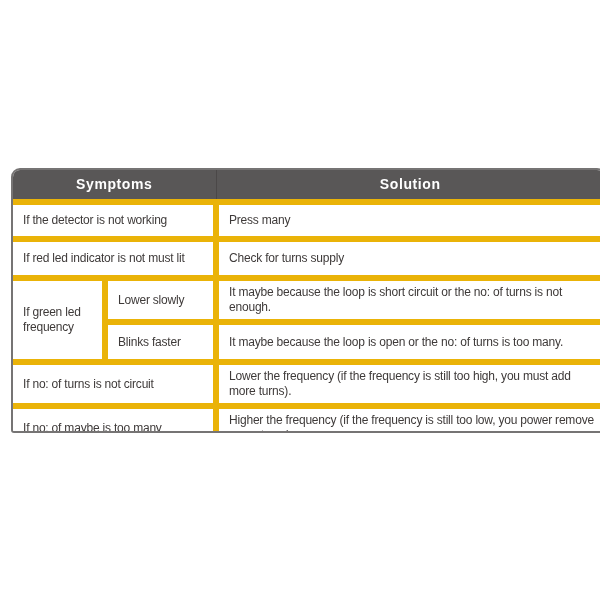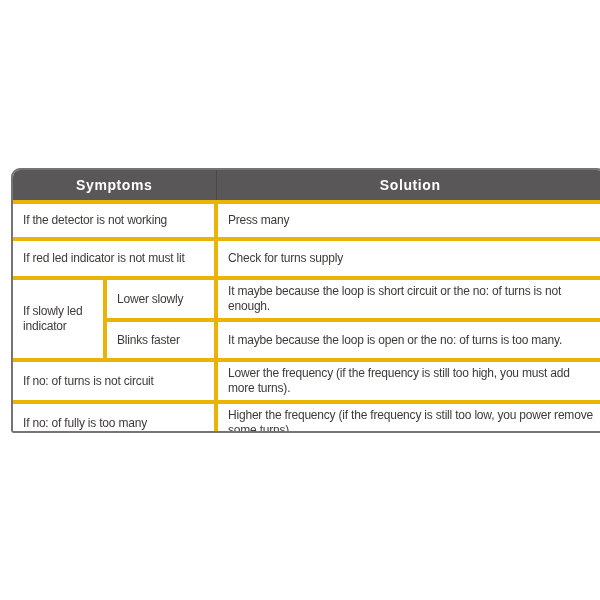--- a/index.html
+++ b/index.html
@@ -44,21 +44,21 @@
     font-size: 14px;
     font-weight: bold;
     letter-spacing: 0.6px;
     text-align: center;
     vertical-align: middle;
     border: 1px solid #4b4848;
     border-bottom: 1px solid #7f8080;
     padding: 0;
   }
   .tbl td {
-    border: 4px solid #eab308;
+    border: 6px solid #eab308;
     vertical-align: middle;
     padding: 4px 9px 4px 10px;
     background: #ffffff;
   }
   
   .tbl tr > *:first-child { border-left: none; }
   .tbl tr > *:last-child  { border-right: none; }
   .tbl thead tr > *       { border-top: none; }
   .tbl tbody tr:last-child > * { border-bottom: none; }
 </style>
@@ -82,32 +82,32 @@
       <tbody>
         <tr style="height:37px">
           <td colspan="2">If the detector is not working</td>
           <td>Press many</td>
         </tr>
         <tr style="height:39px">
           <td colspan="2">If red led indicator is not must lit</td>
           <td>Check for turns supply</td>
         </tr>
         <tr style="height:40px">
-          <td rowspan="2">If slowly led indicator</td>
+          <td rowspan="2">If green led frequency</td>
           <td>Lower slowly</td>
           <td>It maybe because the loop is short circuit or the no: of turns is not enough.</td>
         </tr>
         <tr style="height:40px">
           <td>Blinks faster</td>
           <td>It maybe because the loop is open or the no: of turns is too many.</td>
         </tr>
         <tr style="height:37px">
           <td colspan="2">If no: of turns is not circuit</td>
           <td>Lower the frequency (if the frequency is still too high, you must add more turns).</td>
         </tr>
         <tr style="height:36px">
-          <td colspan="2">If no: of fully is too many</td>
+          <td colspan="2">If no: of maybe is too many</td>
           <td>Higher the frequency (if the frequency is still too low, you power remove some turns).</td>
         </tr>
       </tbody>
     </table>
   </div>
 </div>
 
 </body></html>

